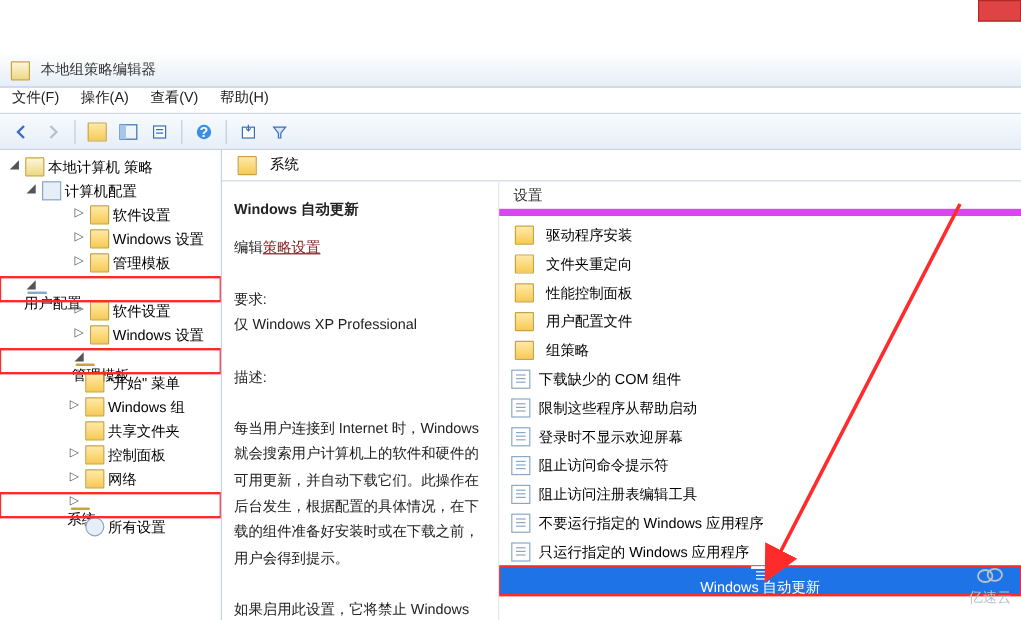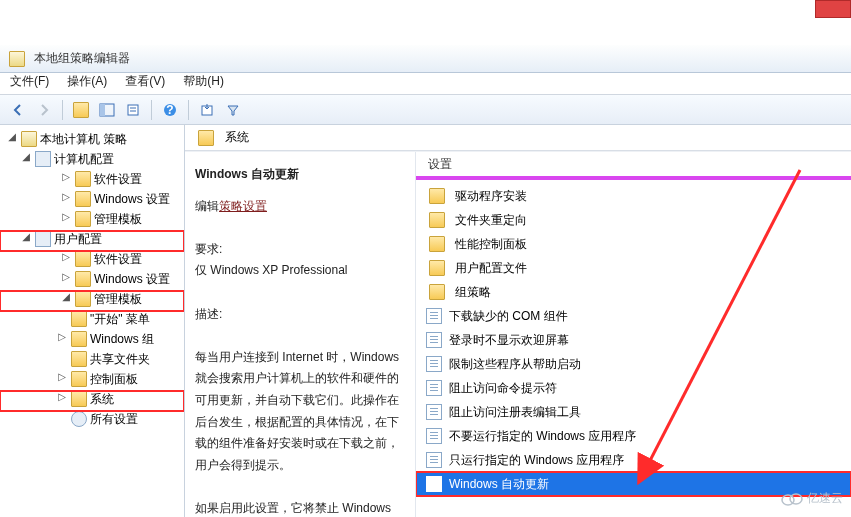--- a/index.html
+++ b/index.html
@@ -16,37 +16,37 @@
   .tree { width:185px; border-right:1px solid #c8d2de; padding:6px 0; overflow:hidden; background:#fff;}
   .tree-row { display:flex; height:20px; padding-left:4px; white-space:nowrap;}
   .arrow { width:12px; text-align:center; color:#555; font-size:10px; user-select:none;}
   .arrow.collapsed::before{content:"▷";} .arrow.expanded::before{content:"◢";} .arrow.none::before{content:"";}
   .ticon { width:16px; height:16px; margin:0 3px; display:inline-block;}
   .folder { background:linear-gradient(#ffe9a8,#f7ca56); border:1px solid #c9a33b; border-radius:1px;}
   .scroll { background:linear-gradient(#fdf6d9,#ecd985); border:1px solid #c9a33b; border-radius:1px;}
   .comp { background:#e6eef7; border:1px solid #8aa8c8;}
   .gear { background:#e6eef7; border:1px solid #8aa8c8; border-radius:50%;}
   .ind0{padding-left:6px}.ind1{padding-left:20px}.ind2{padding-left:60px}.ind3{padding-left:56px}
-  .redbox { outline:2px solid #ff2b2b; outline-offset:-1px;}
+  .redbox { outline:2px solid #ff2b2b; outline-offset:-1px;flex-direction:column;}
   .detail { flex:1; display:flex; flex-direction:column;}
   .detail-hdr { height:26px; background:#fff; display:flex; align-items:center; gap:8px; padding:0 10px; border-bottom:1px solid #d8dee6;}
   .detail-body { flex:1; display:flex; border-top:1px solid #eef1f5;}
   .desc-col { width:230px; padding:12px 10px; line-height:1.8; color:#222;}
   .desc-col .hd { font-weight:bold; margin-bottom:10px;}
   .desc-col a { color:#7f1d1d; text-decoration:underline;}
   .list-col { flex:1; border-left:1px solid #e2e7ee; display:flex; flex-direction:column;}
-  .list-hdr { height:28px; display:flex; align-items:center; padding:0 12px; color:#333; border-bottom:4px solid #d946ef;}
+  .list-hdr { height:28px; display:flex; align-items:center; padding:0 12px; color:#333; border-bottom:6px solid #d946ef;}
   .list-body { flex:1; padding:4px 0; overflow:hidden;}
   .list-row { height:24px; display:flex; align-items:center; padding:0 10px; gap:7px;}
   .list-row.sel { background:#1e74e6; color:#fff;}
   .doc-ico { width:16px; height:16px; background:#fff; border:1px solid #8aa8c8; position:relative;}
   .doc-ico::after{content:""; position:absolute; left:3px; top:3px; right:3px; height:1px; background:#8aa8c8; box-shadow:0 3px 0 #8aa8c8,0 6px 0 #8aa8c8;}
   .list-row.sel .doc-ico{border-color:#fff;}
   .list-row.sel .doc-ico::after{background:#fff; box-shadow:0 3px 0 #fff,0 6px 0 #fff;}
-  .watermark { position:absolute; right:8px; bottom:10px; color:#b8c2cc; font-size:14px; display:flex; align-items:center; gap:4px; font-weight:500;}
+  .watermark { position:absolute; right:8px; bottom:10px; color:#b8c2cc; font-size:14px; display:flex; align-items:center; gap:4px; font-weight:500;flex-direction:column;}
   .arrow-annot { position:absolute; pointer-events:none; }
 </style>
 </head>
 <body>
 
 <div class="titlebar">
   <span class="ticon scroll"></span>
   <span class="title">本地组策略编辑器</span>
 </div>
 <div class="close-btn"></div>
@@ -168,20 +168,25 @@
     <div class="tree-row ind3">
         <span class="arrow none"></span>
         <span class="ticon folder"></span>
         <span>共享文件夹</span>
       </div>
     <div class="tree-row ind3">
         <span class="arrow collapsed"></span>
         <span class="ticon folder"></span>
         <span>控制面板</span>
       </div>
+    <div class="tree-row ind3">
+        <span class="arrow collapsed"></span>
+        <span class="ticon folder"></span>
+        <span>网络</span>
+      </div>
     <div class="tree-row ind3 redbox">
         <span class="arrow collapsed"></span>
         <span class="ticon folder"></span>
         <span>系统</span>
       </div>
     <div class="tree-row ind3">
         <span class="arrow none"></span>
         <span class="ticon gear"></span>
         <span>所有设置</span>
       </div>
@@ -228,25 +233,25 @@
             <div class="list-row">
               <span class="ticon folder"></span>
               <span>组策略</span>
             </div>
             <div class="list-row">
               <span class="doc-ico"></span>
               <span>下载缺少的 COM 组件</span>
             </div>
             <div class="list-row">
               <span class="doc-ico"></span>
+              <span>限制这些程序从帮助启动</span>
+            </div>
+            <div class="list-row">
+              <span class="doc-ico"></span>
               <span>登录时不显示欢迎屏幕</span>
-            </div>
-            <div class="list-row">
-              <span class="doc-ico"></span>
-              <span>限制这些程序从帮助启动</span>
             </div>
             <div class="list-row">
               <span class="doc-ico"></span>
               <span>阻止访问命令提示符</span>
             </div>
             <div class="list-row">
               <span class="doc-ico"></span>
               <span>阻止访问注册表编辑工具</span>
             </div>
             <div class="list-row">

